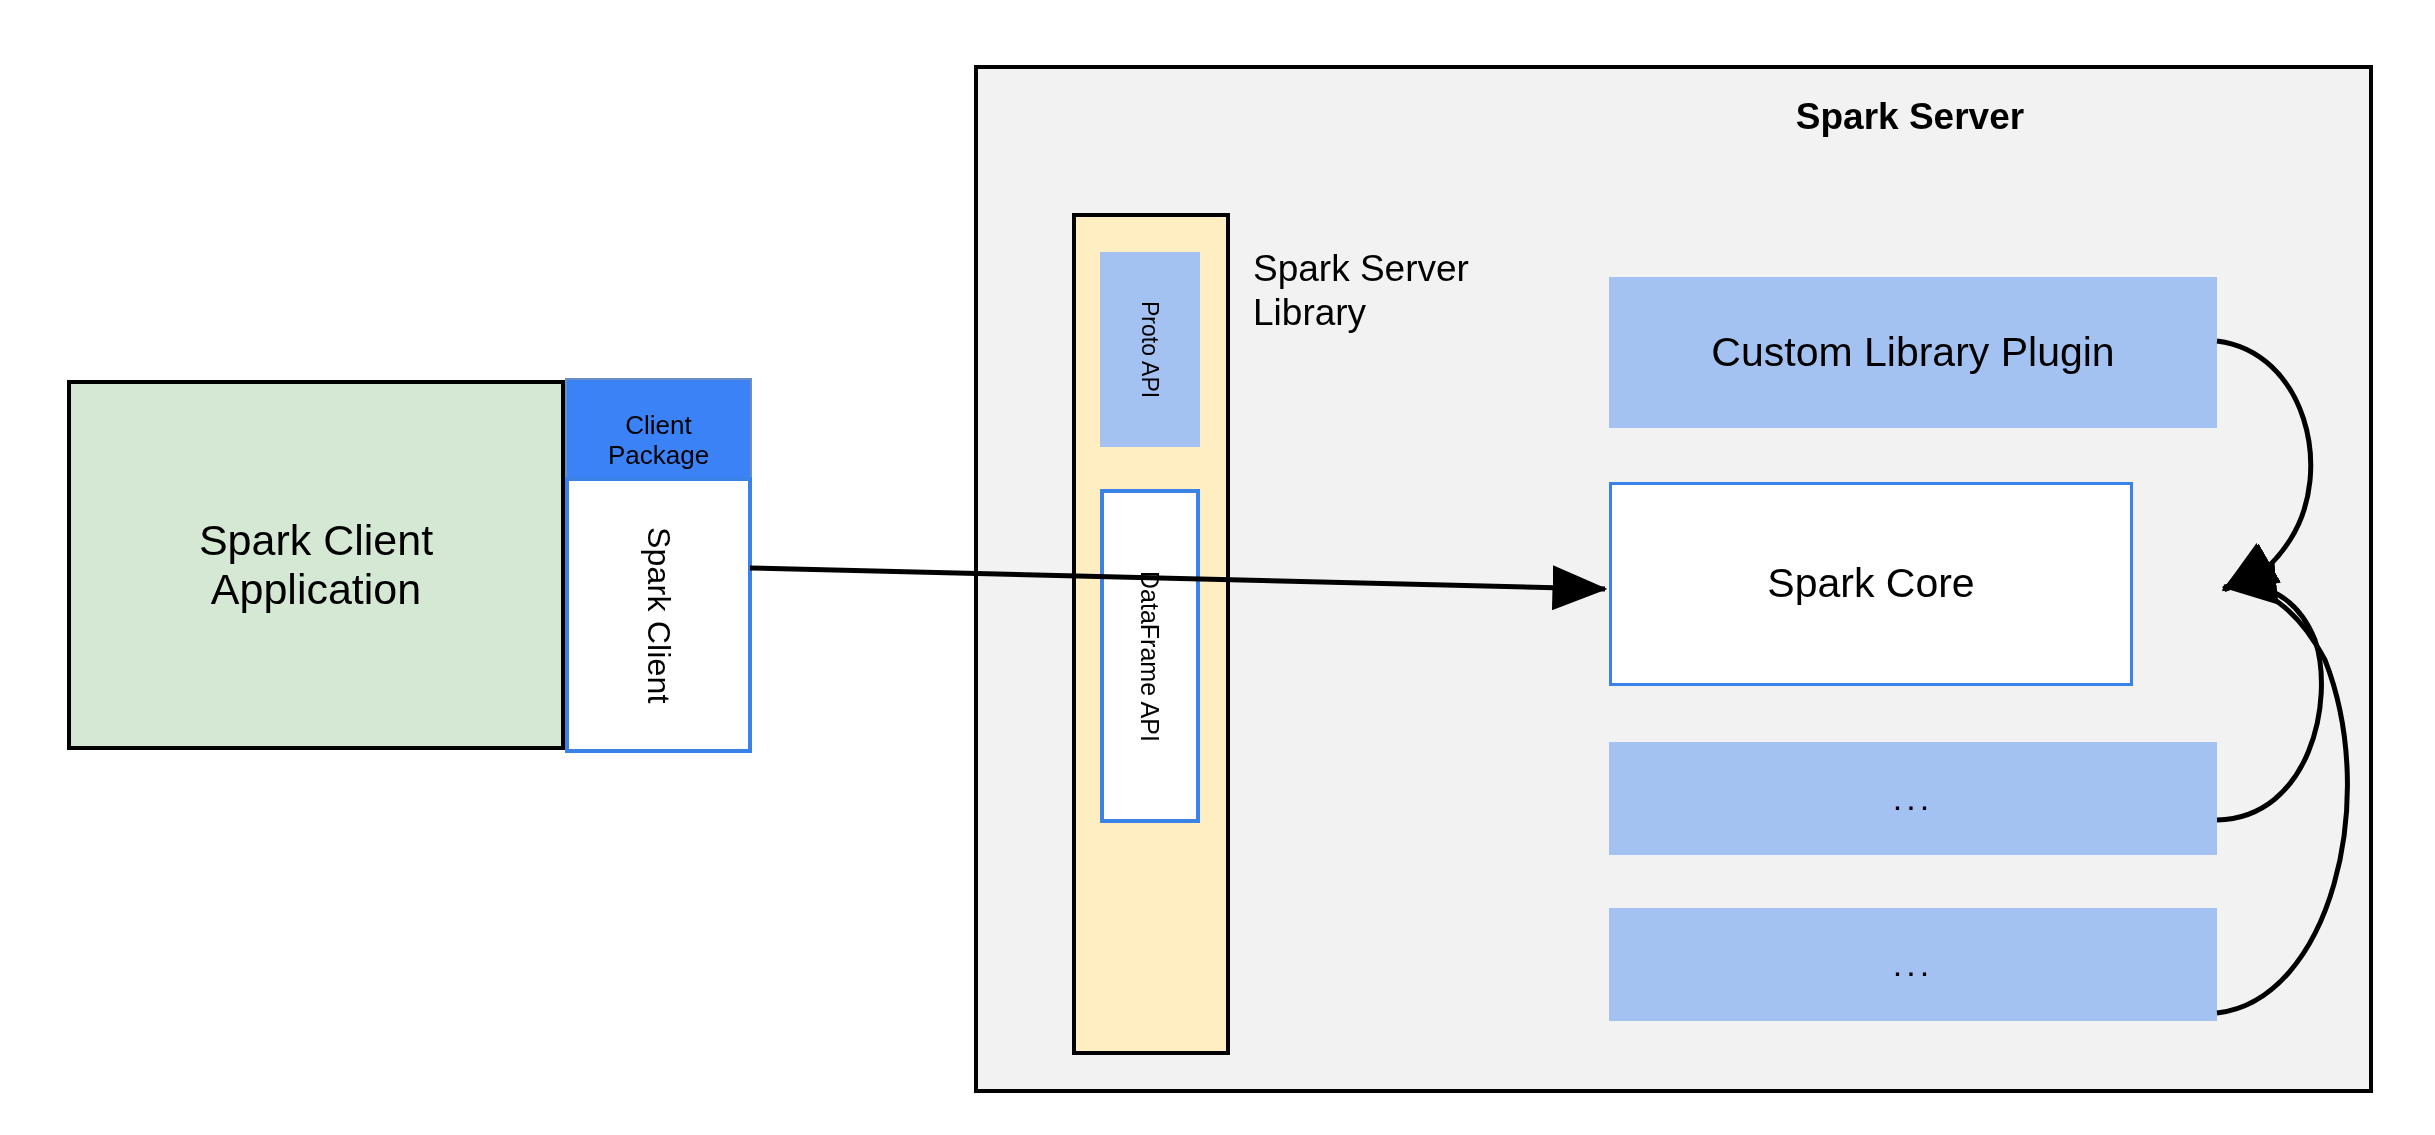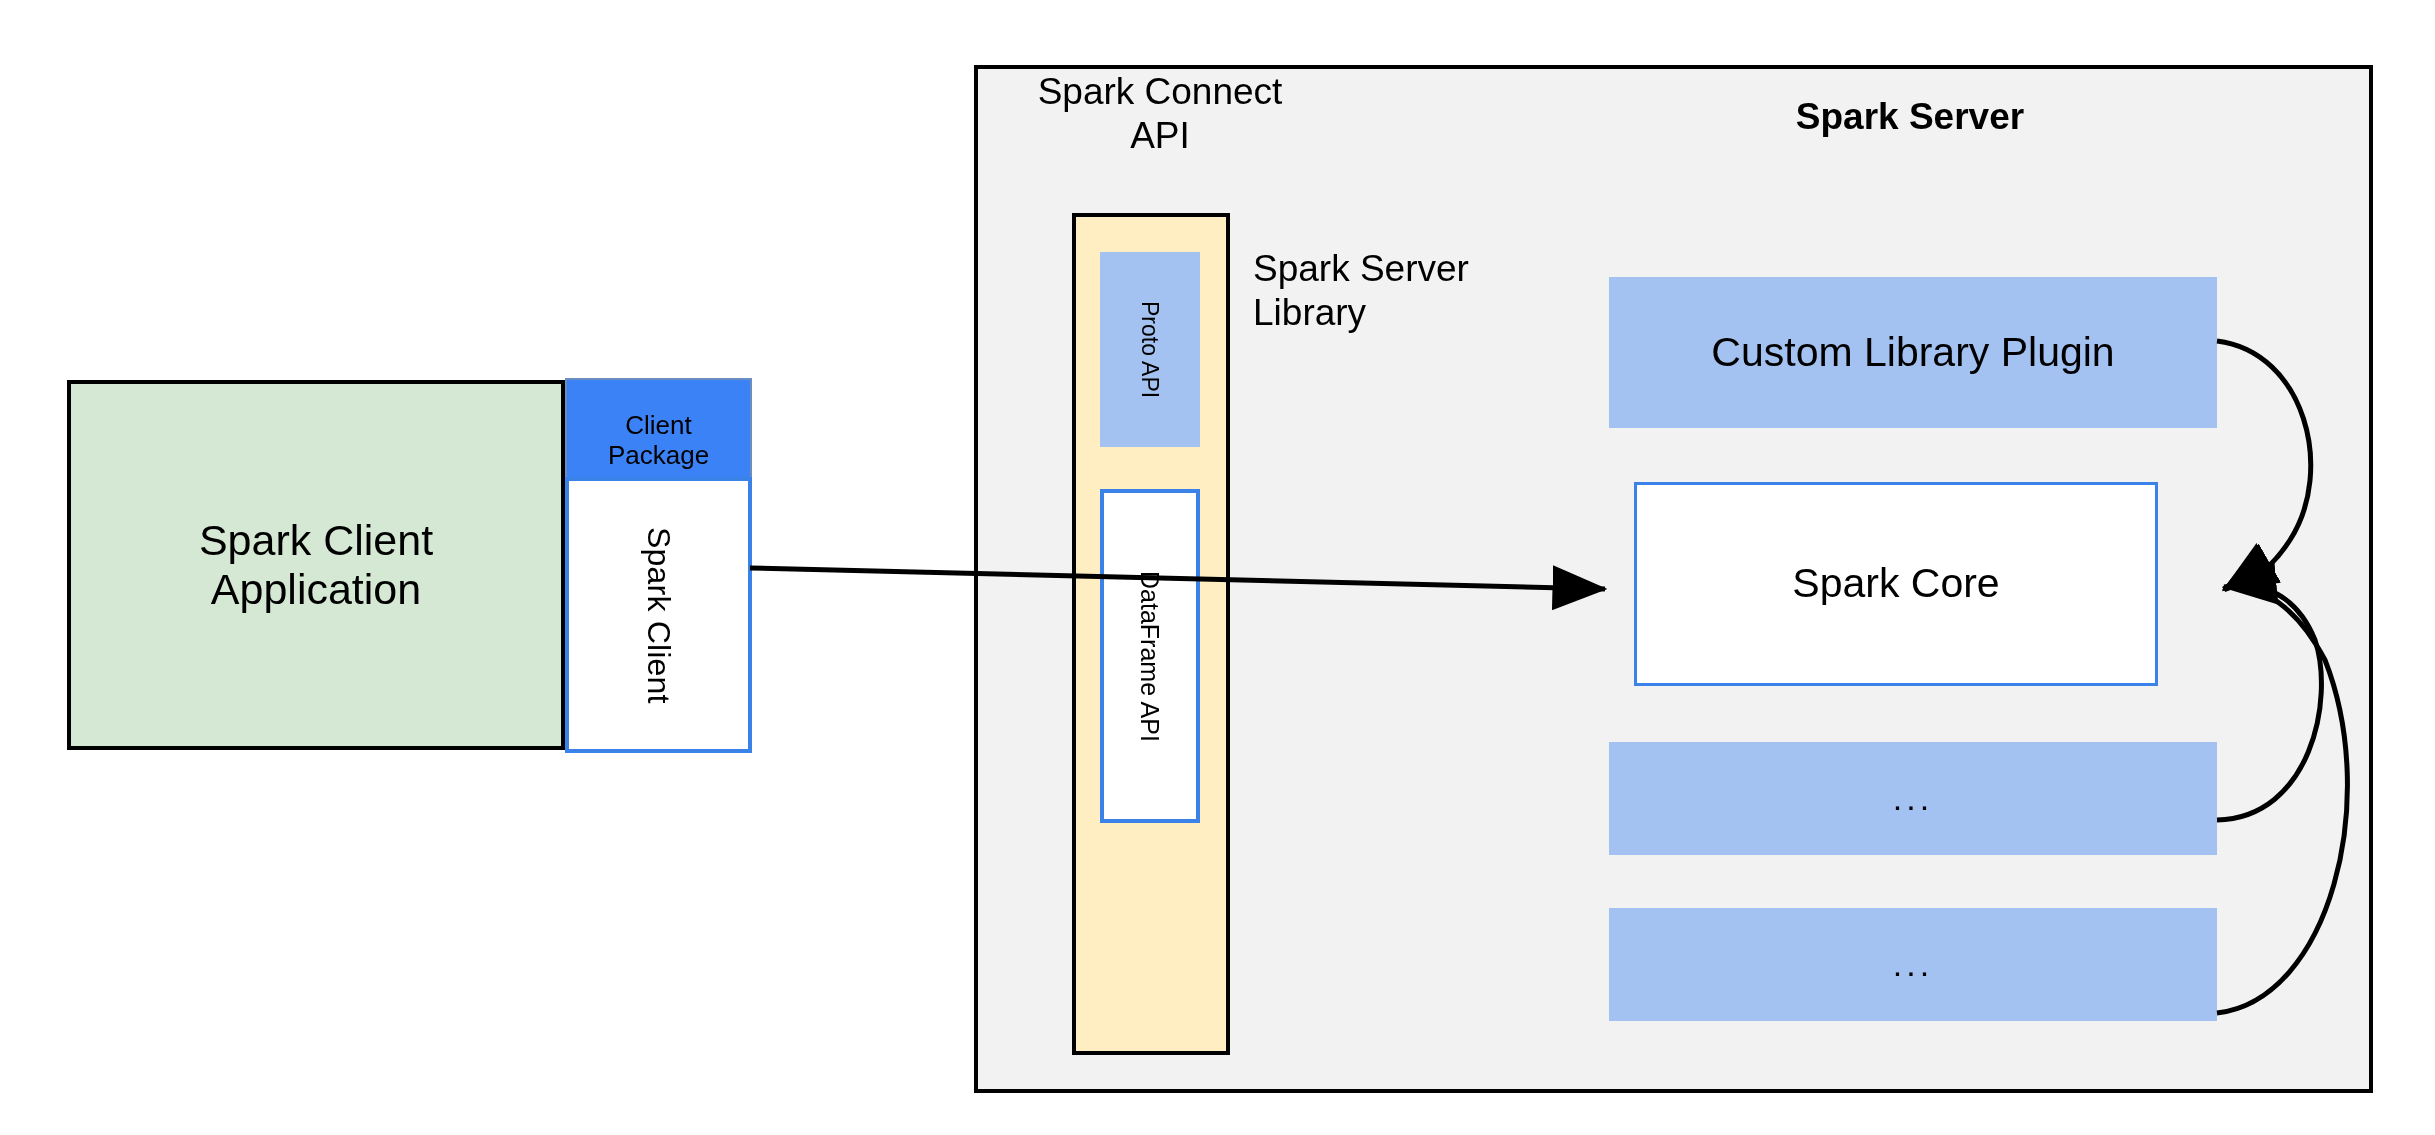--- a/index.html
+++ b/index.html
@@ -34,21 +34,21 @@
   #proto-api{left:1100px;top:252px;width:100px;height:195px;background:#a3c2f2;}
   #proto-api .vtext{writing-mode:vertical-rl;text-orientation:mixed;font-size:23px;}
   #dataframe-api{left:1100px;top:489px;width:100px;height:334px;
                  background:#ffffff;border:4px solid #3b82e8;}
   #dataframe-api .vtext{writing-mode:vertical-rl;text-orientation:mixed;font-size:25px;}
 
   
   #custom-library-plugin{left:1609px;top:277px;width:608px;height:151px;
                          background:#a3c2f2;font-size:41px;text-align:right;}
   #spark-core{left:1609px;top:482px;width:524px;height:204px;
-              background:#ffffff;border:3px solid #3b82e8;font-size:41px;margin-left:25px;}
+              background:#ffffff;border:3px solid #3b82e8;font-size:41px;}
   #ellipsis-1{left:1609px;top:742px;width:608px;height:113px;
               background:#a3c2f2;font-size:34px;letter-spacing:4px;}
   #ellipsis-2{left:1609px;top:908px;width:608px;height:113px;
               background:#a3c2f2;font-size:34px;letter-spacing:4px;}
 
   svg.overlay{position:absolute;left:0;top:0;width:2435px;height:1135px;
               pointer-events:none;overflow:visible;}
 </style>
 </head>
 <body>
@@ -64,22 +64,20 @@
     <span style="white-space:pre-line">Client
 Package</span>
   </div>
 
   <div class="box" id="spark-client">
     <span class="vtext">Spark Client</span>
   </div>
 
   <div class="box" id="server-container"></div>
 
-  <div class="lbl" id="spark-connect-api-label">Spark Connect
-API</div>
 
   <div class="lbl" id="spark-server-title">Spark Server</div>
 
   <div class="lbl" id="spark-server-library-label">Spark Server
 Library</div>
 
   <div class="box" id="api-stack"></div>
 
   <div class="box" id="proto-api">
     <span class="vtext">Proto API</span>

